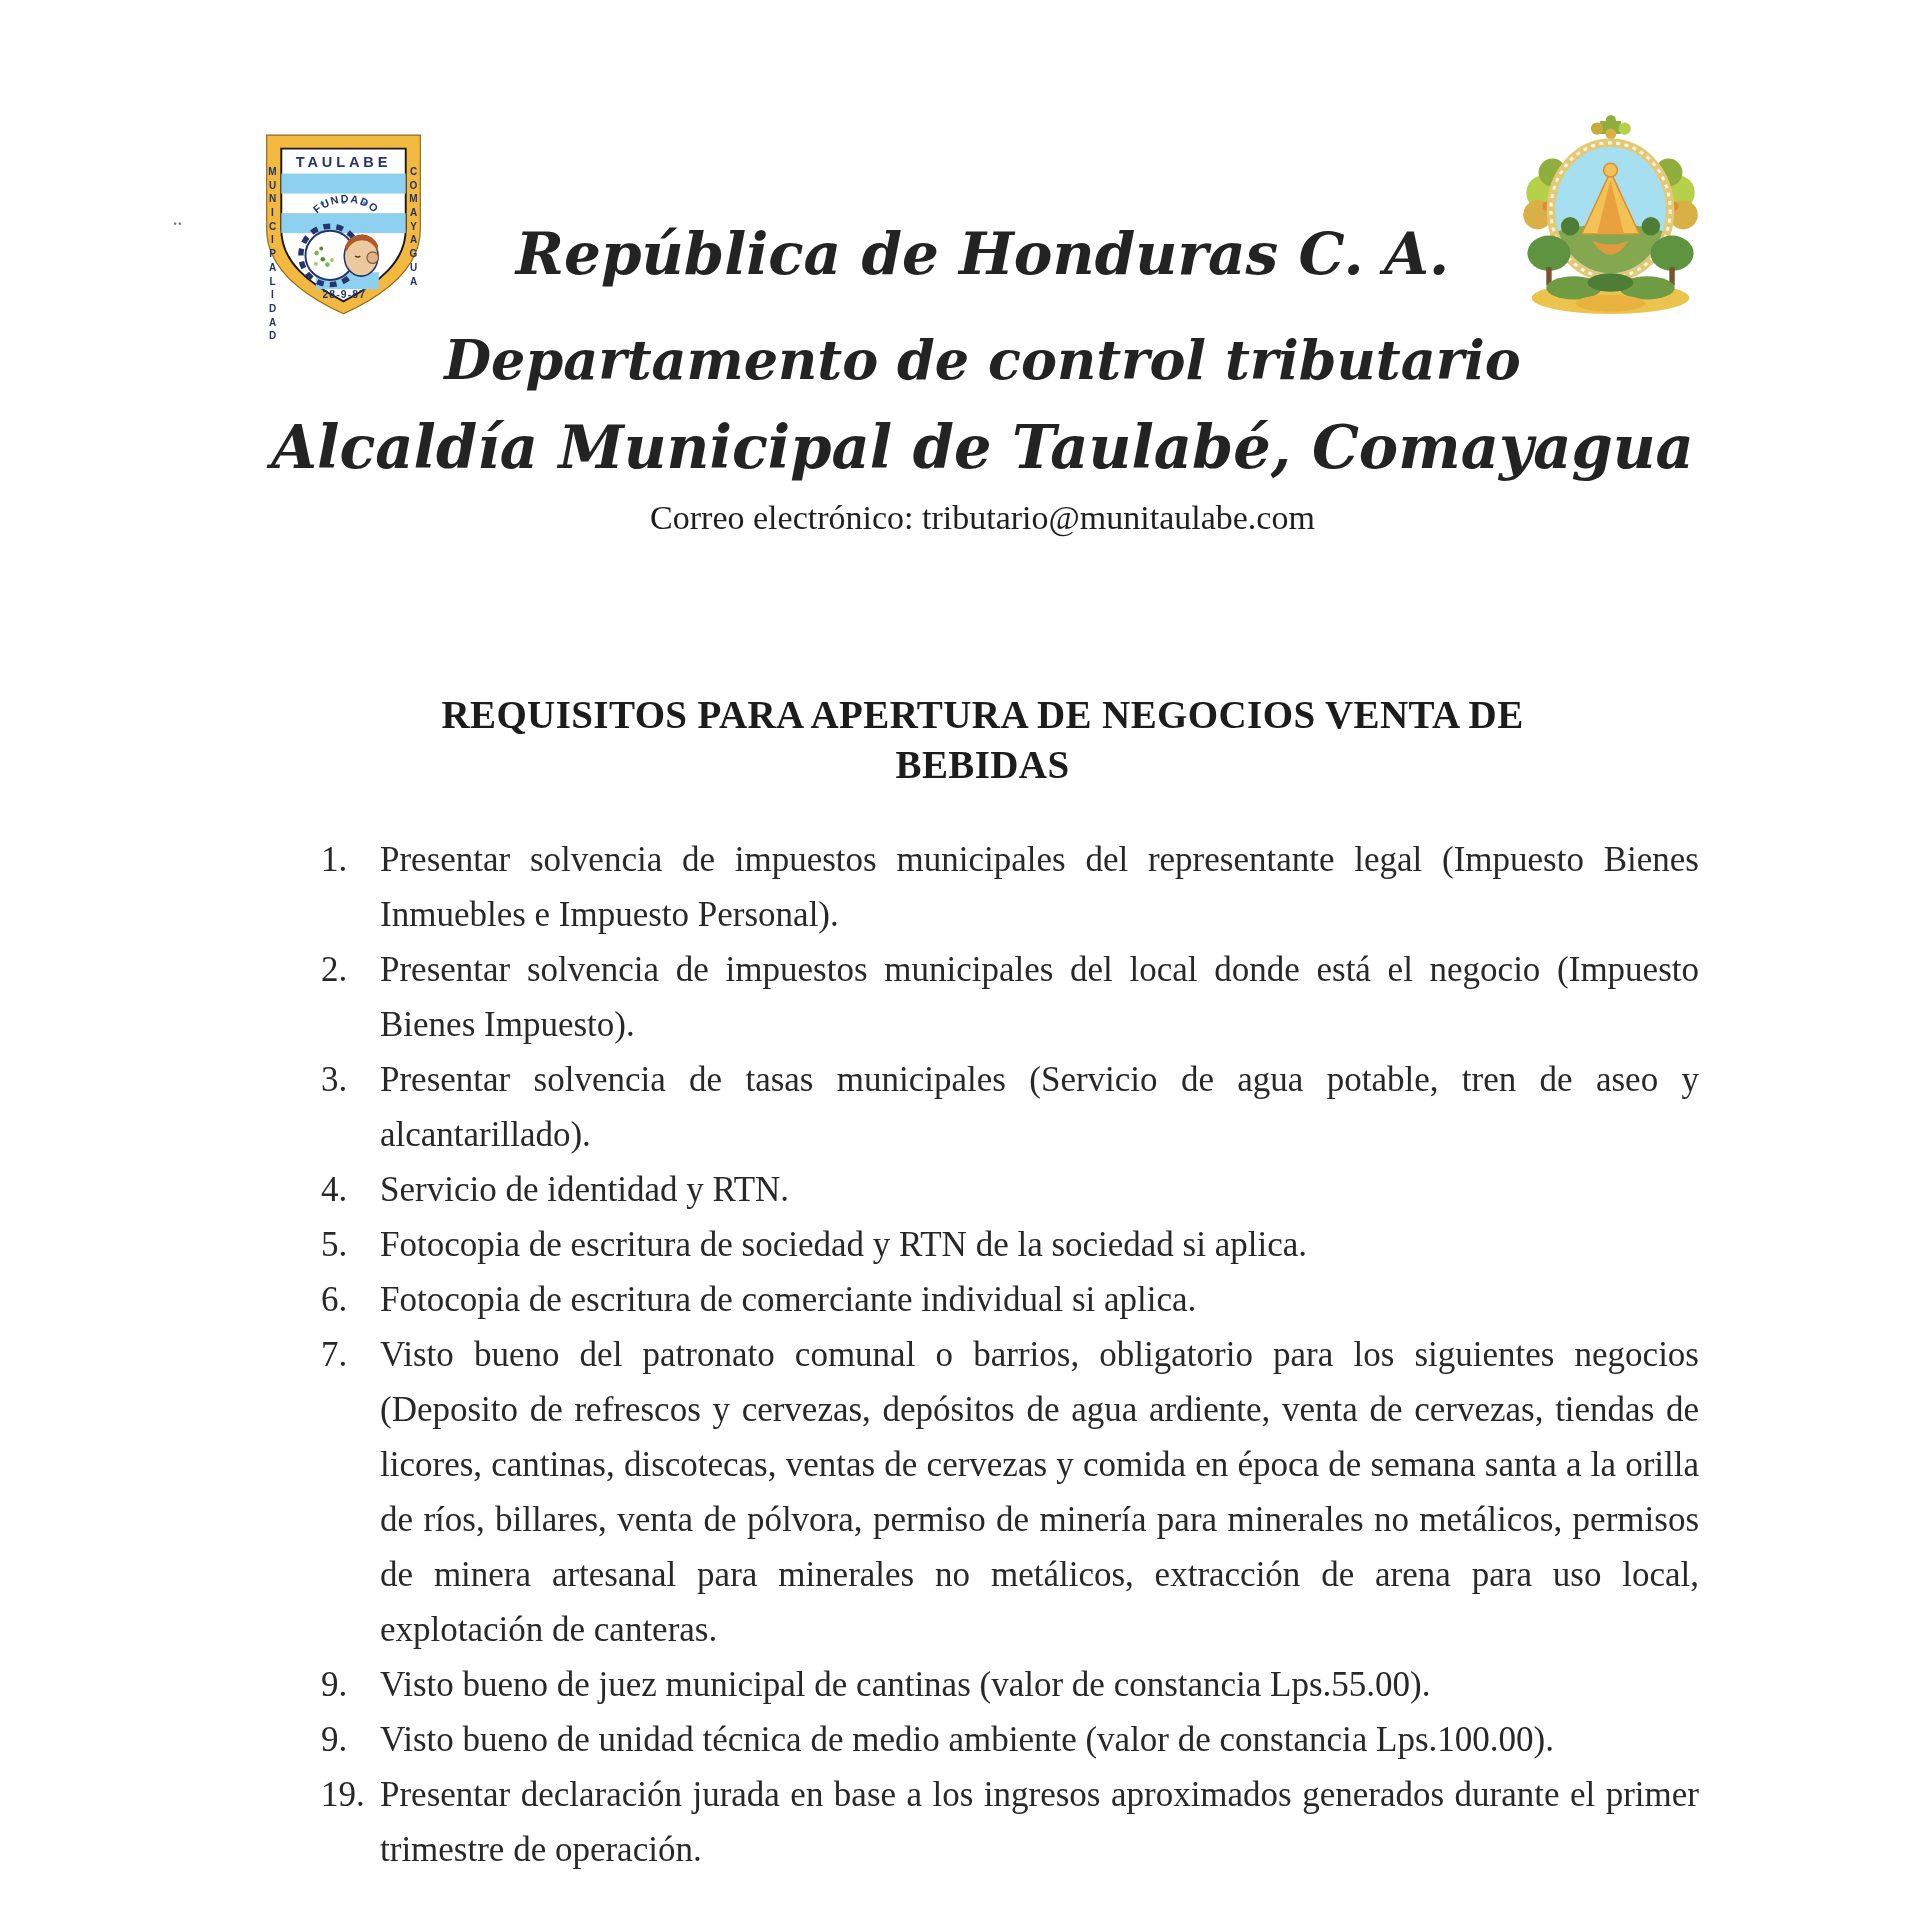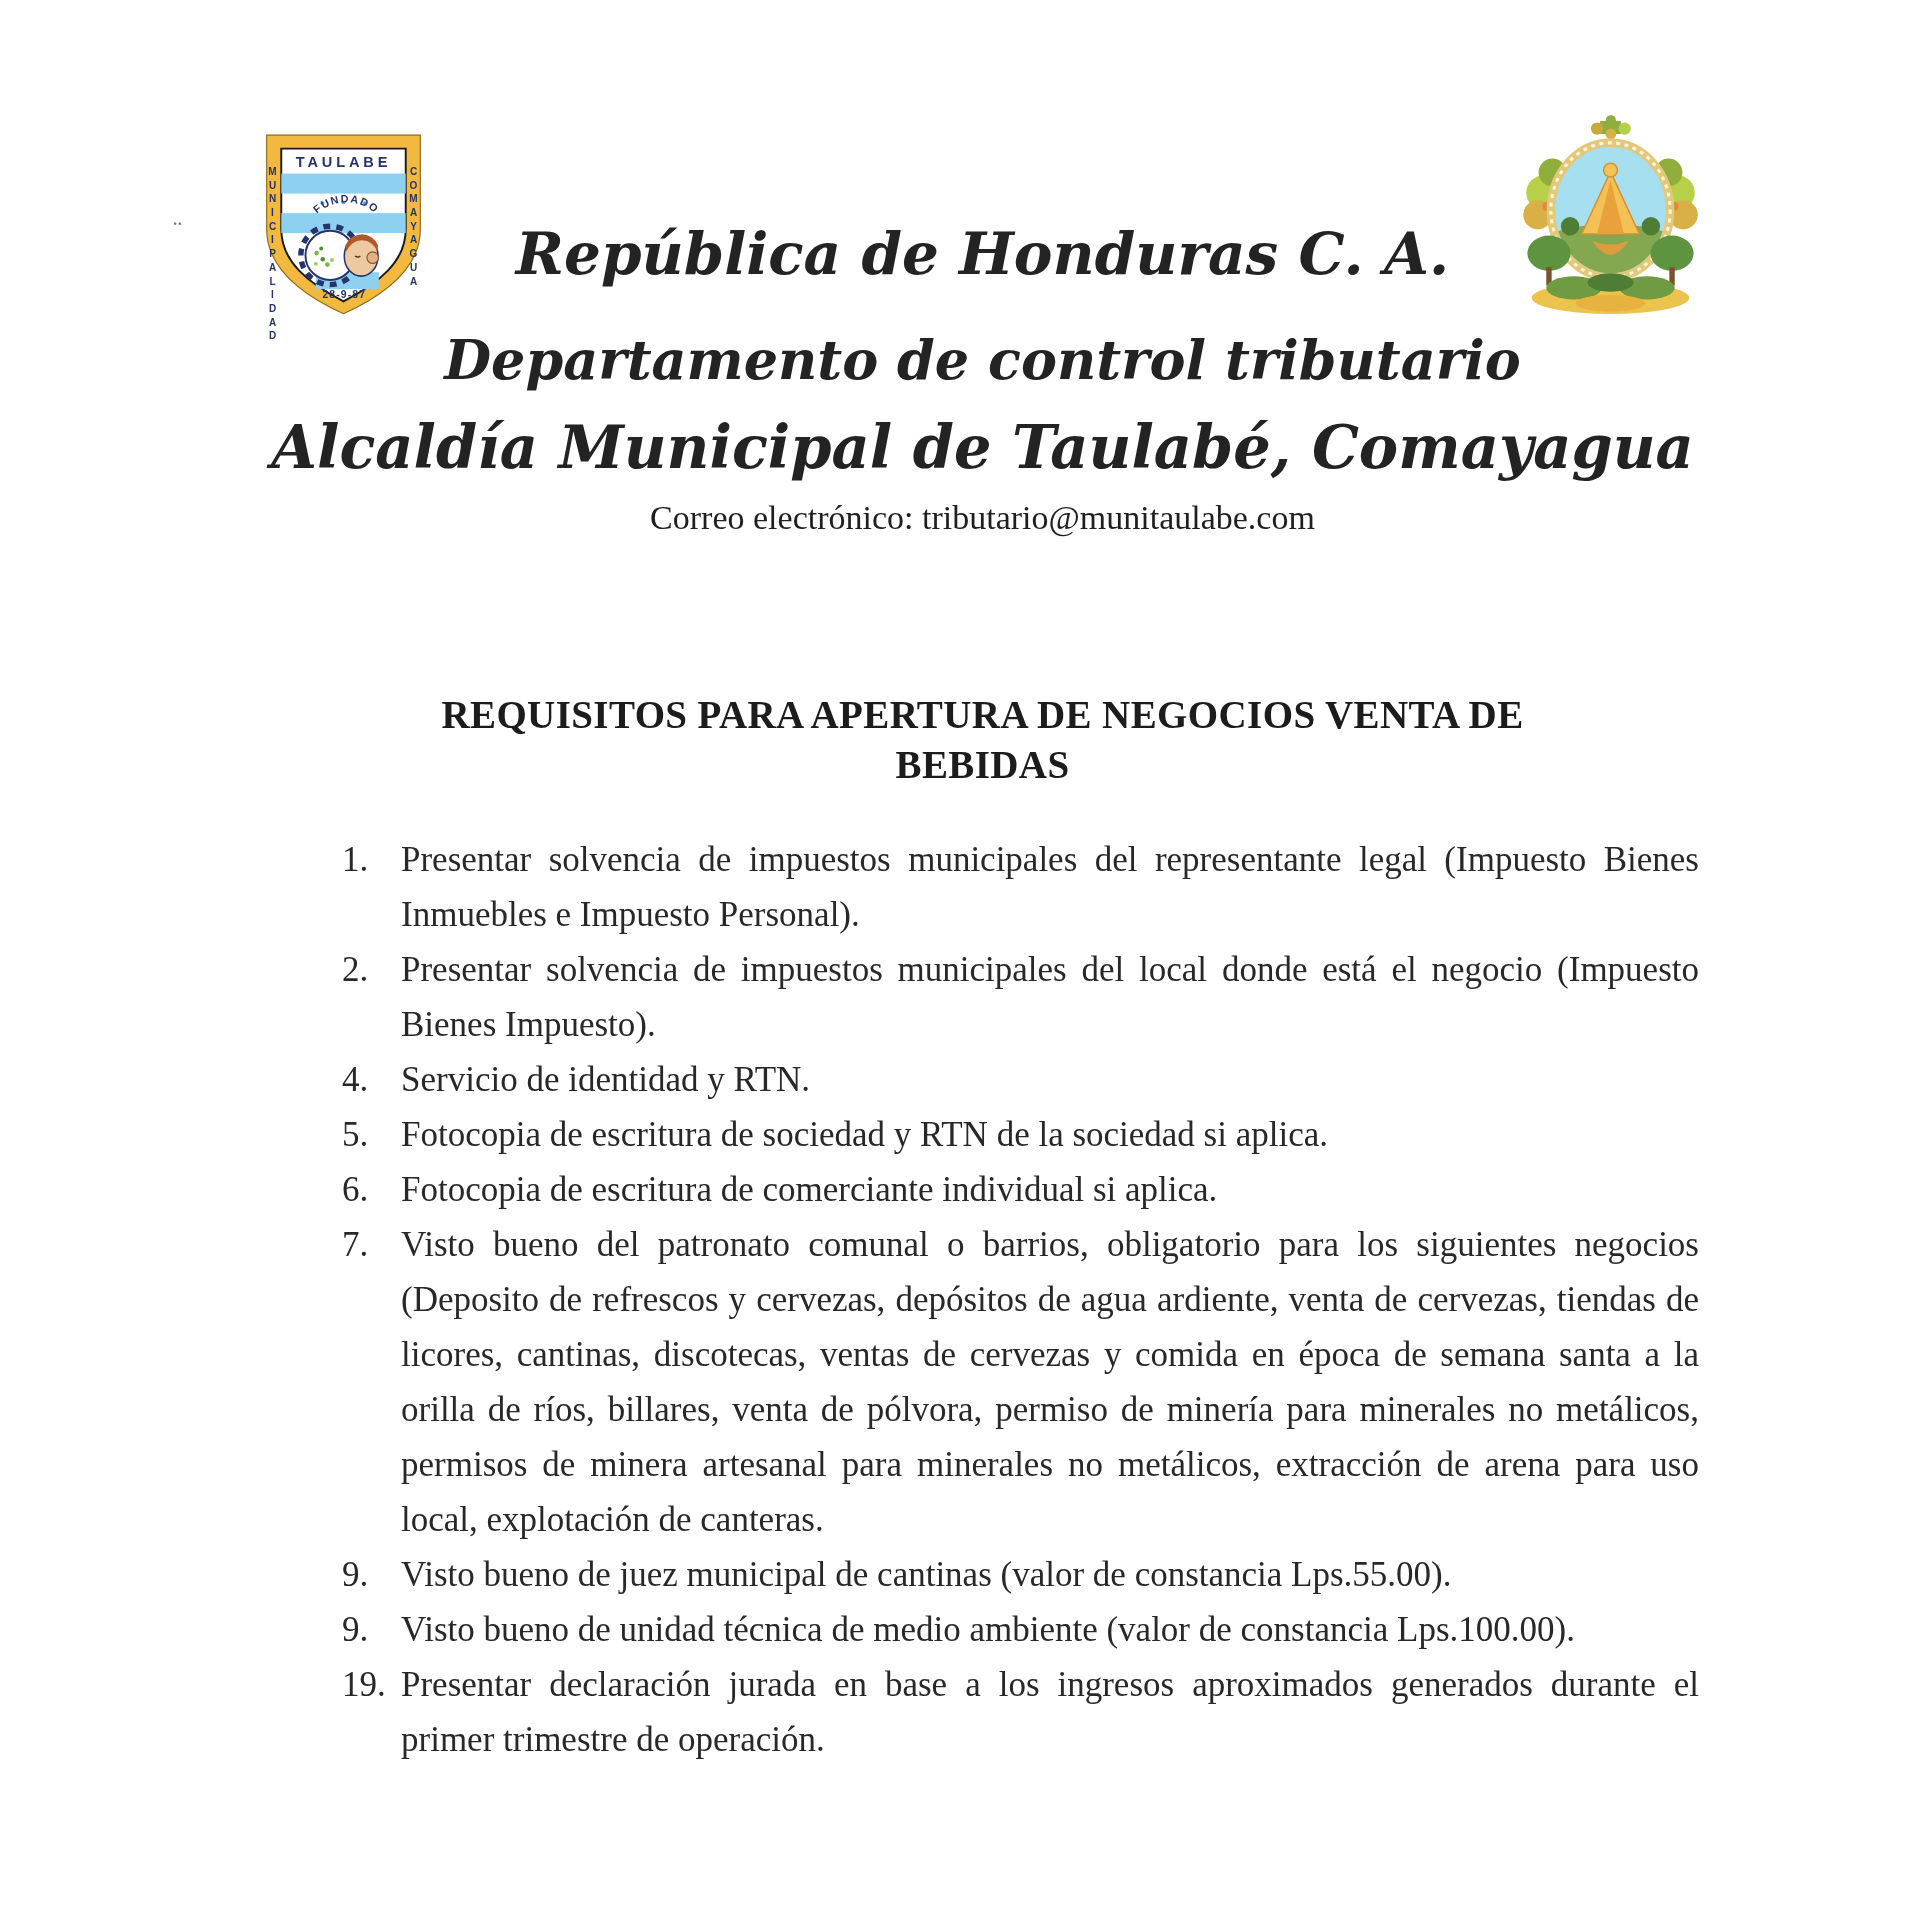--- a/index.html
+++ b/index.html
@@ -33,21 +33,21 @@
     text-align:center;font-weight:bold;font-size:39px;
     line-height:50px;letter-spacing:0.4px;color:#1c1c1c;
   }
   
   .req-list{
     position:absolute;left:321px;top:832px;width:1378px;
     font-size:35px;line-height:55px;color:#282828;
   }
   .req-item{
     padding-left:59px;
-    text-align:justify;text-justify:inter-word;margin-left:21px;
+    text-align:justify;text-justify:inter-word;
   }
   .req-num{
     display:inline-block;width:59px;margin-left:-59px;
   }
   
   .note{
     position:absolute;left:345px;width:1356px;
     font-weight:bold;font-size:29px;line-height:49px;
     text-align:justify;color:#1e1e1e;margin:0;
   }
@@ -160,20 +160,21 @@
   <div class="email-line">Correo electrónico: tributario@munitaulabe.com</div>
 
   <div class="doc-title">
     <div>REQUISITOS PARA APERTURA DE NEGOCIOS VENTA DE</div>
     <div>BEBIDAS</div>
   </div>
 
   <div class="req-list">
     <div class="req-item"><span class="req-num">1.</span><span>Presentar solvencia de impuestos municipales del representante legal (Impuesto Bienes Inmuebles e Impuesto Personal).</span></div>
     <div class="req-item"><span class="req-num">2.</span><span>Presentar solvencia de impuestos municipales del local donde está el negocio (Impuesto Bienes Impuesto).</span></div>
+    <div class="req-item"><span class="req-num">3.</span><span>Presentar solvencia de tasas municipales (Servicio de agua potable, tren de aseo y alcantarillado).</span></div>
     <div class="req-item"><span class="req-num">4.</span><span>Servicio de identidad y RTN.</span></div>
     <div class="req-item"><span class="req-num">5.</span><span>Fotocopia de escritura de sociedad y RTN de la sociedad si aplica.</span></div>
     <div class="req-item"><span class="req-num">6.</span><span>Fotocopia de escritura de comerciante individual si aplica.</span></div>
     <div class="req-item"><span class="req-num">7.</span><span>Visto bueno del patronato comunal o barrios, obligatorio para los siguientes negocios (Deposito de refrescos y cervezas, depósitos de agua ardiente, venta de cervezas, tiendas de licores, cantinas, discotecas, ventas de cervezas y comida en época de semana santa a la orilla de ríos, billares, venta de pólvora, permiso de minería para minerales no metálicos, permisos de minera artesanal para minerales no metálicos, extracción de arena para uso local, explotación de canteras.</span></div>
     <div class="req-item"><span class="req-num">9.</span><span>Visto bueno de juez municipal de cantinas (valor de constancia Lps.55.00).</span></div>
     <div class="req-item"><span class="req-num">9.</span><span>Visto bueno de unidad técnica de medio ambiente (valor de constancia Lps.100.00).</span></div>
     <div class="req-item"><span class="req-num">19.</span><span>Presentar declaración jurada en base a los ingresos aproximados generados durante el primer trimestre de operación.</span></div>
   </div>
 
   <p class="note note-1">Nota: Los requisitos dependerán según la actividad o naturaleza del negocio, además de otros requisitos que se puedan requerir, según el caso lo amerite.</p>

